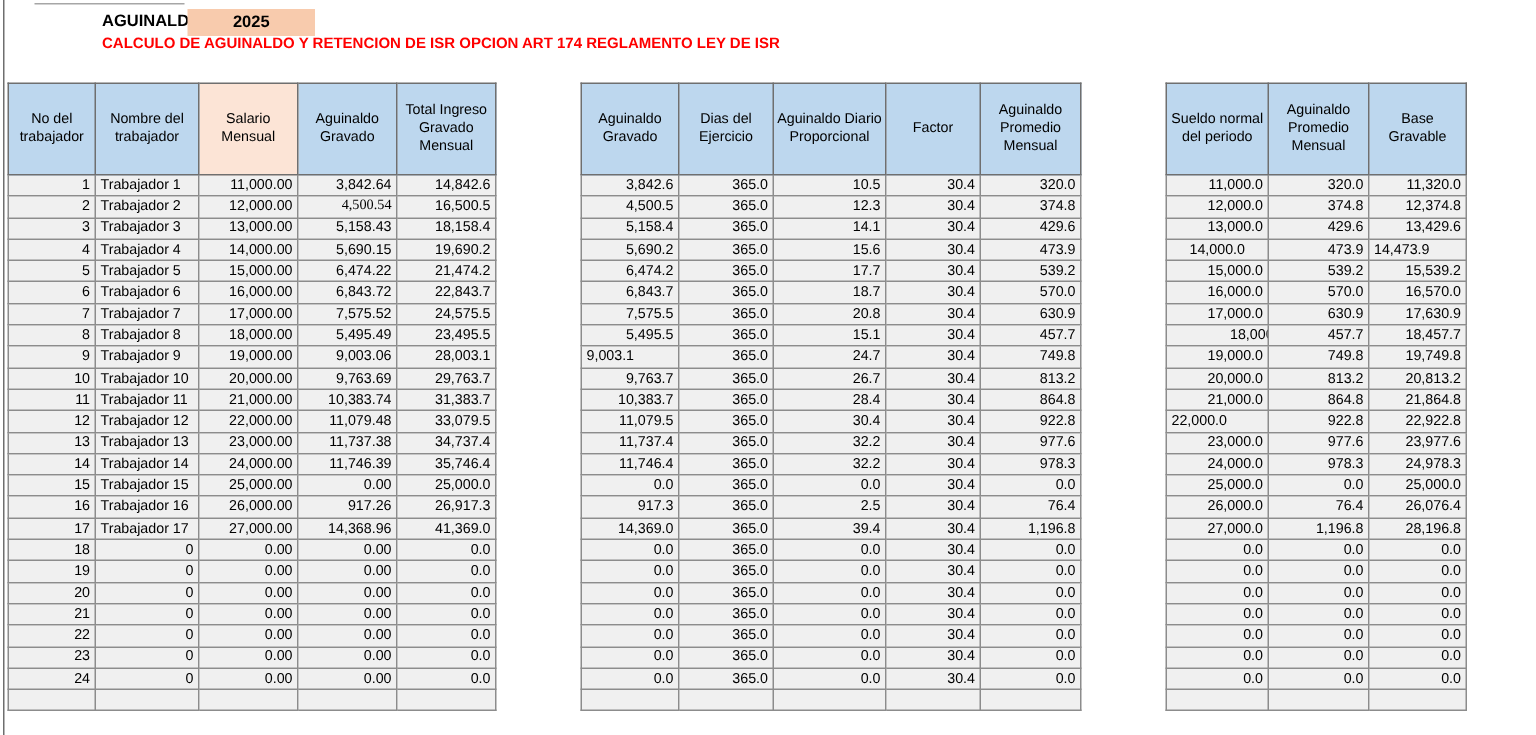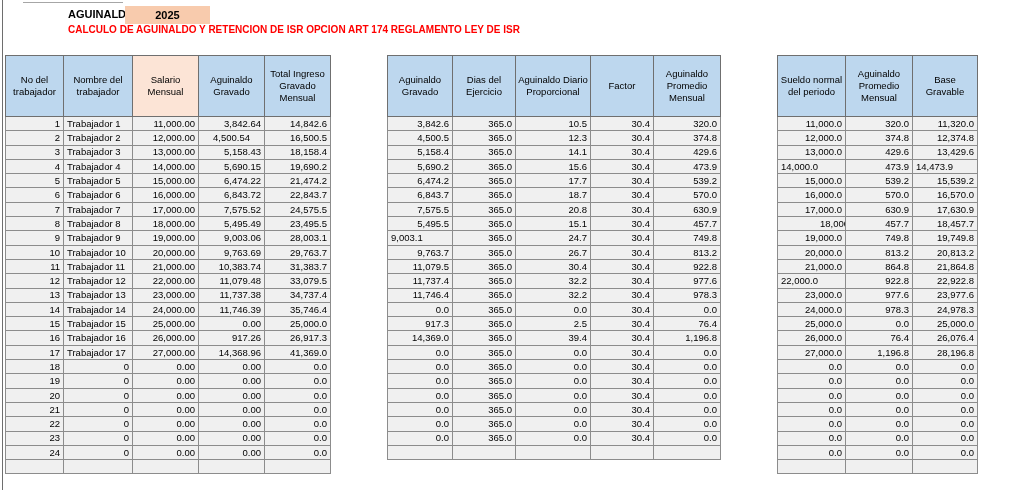--- a/index.html
+++ b/index.html
@@ -99,21 +99,21 @@
         <td style="text-align: right;">1</td>
         <td style="text-align: left;">Trabajador 1</td>
         <td style="text-align: right;">11,000.00</td>
         <td style="text-align: right;">3,842.64</td>
         <td style="text-align: right;">14,842.6</td>
       </tr>
       <tr>
         <td style="text-align: right;">2</td>
         <td style="text-align: left;">Trabajador 2</td>
         <td style="text-align: right;">12,000.00</td>
-        <td style="text-align: center;">4,500.54</td>
+        <td style="text-align: right; font-family: Liberation Serif, serif;">4,500.54</td>
         <td style="text-align: right;">16,500.5</td>
       </tr>
       <tr>
         <td style="text-align: right;">3</td>
         <td style="text-align: left;">Trabajador 3</td>
         <td style="text-align: right;">13,000.00</td>
         <td style="text-align: right;">5,158.43</td>
         <td style="text-align: right;">18,158.4</td>
       </tr>
       <tr>
@@ -355,20 +355,27 @@
         <td style="text-align: right;">749.8</td>
       </tr>
       <tr>
         <td style="text-align: right;">9,763.7</td>
         <td style="text-align: right;">365.0</td>
         <td style="text-align: right;">26.7</td>
         <td style="text-align: right;">30.4</td>
         <td style="text-align: right;">813.2</td>
       </tr>
       <tr>
+        <td style="text-align: right;">10,383.7</td>
+        <td style="text-align: right;">365.0</td>
+        <td style="text-align: right;">28.4</td>
+        <td style="text-align: right;">30.4</td>
+        <td style="text-align: right;">864.8</td>
+      </tr>
+      <tr>
         <td style="text-align: right;">11,079.5</td>
         <td style="text-align: right;">365.0</td>
         <td style="text-align: right;">30.4</td>
         <td style="text-align: right;">30.4</td>
         <td style="text-align: right;">922.8</td>
       </tr>
       <tr>
         <td style="text-align: right;">11,737.4</td>
         <td style="text-align: right;">365.0</td>
         <td style="text-align: right;">32.2</td>
@@ -485,21 +492,21 @@
         <td style="text-align: right;">12,000.0</td>
         <td style="text-align: right;">374.8</td>
         <td style="text-align: right;">12,374.8</td>
       </tr>
       <tr>
         <td style="text-align: right;">13,000.0</td>
         <td style="text-align: right;">429.6</td>
         <td style="text-align: right;">13,429.6</td>
       </tr>
       <tr>
-        <td style="text-align: left;">14,000.0</td>
+        <td style="text-align: center;">14,000.0</td>
         <td style="text-align: right;">473.9</td>
         <td style="text-align: left;">14,473.9</td>
       </tr>
       <tr>
         <td style="text-align: right;">15,000.0</td>
         <td style="text-align: right;">539.2</td>
         <td style="text-align: right;">15,539.2</td>
       </tr>
       <tr>
         <td style="text-align: right;">16,000.0</td>

